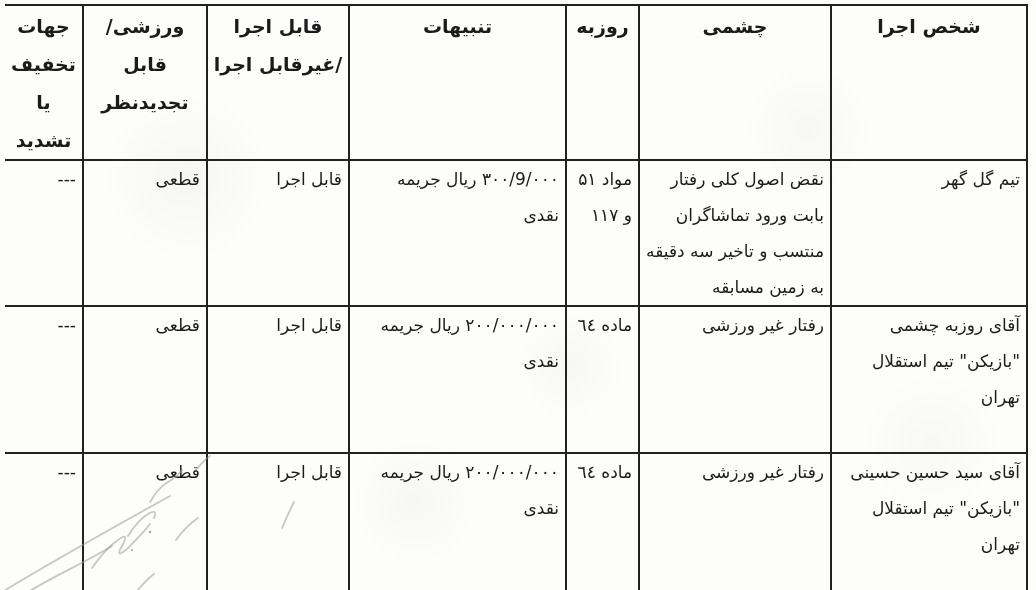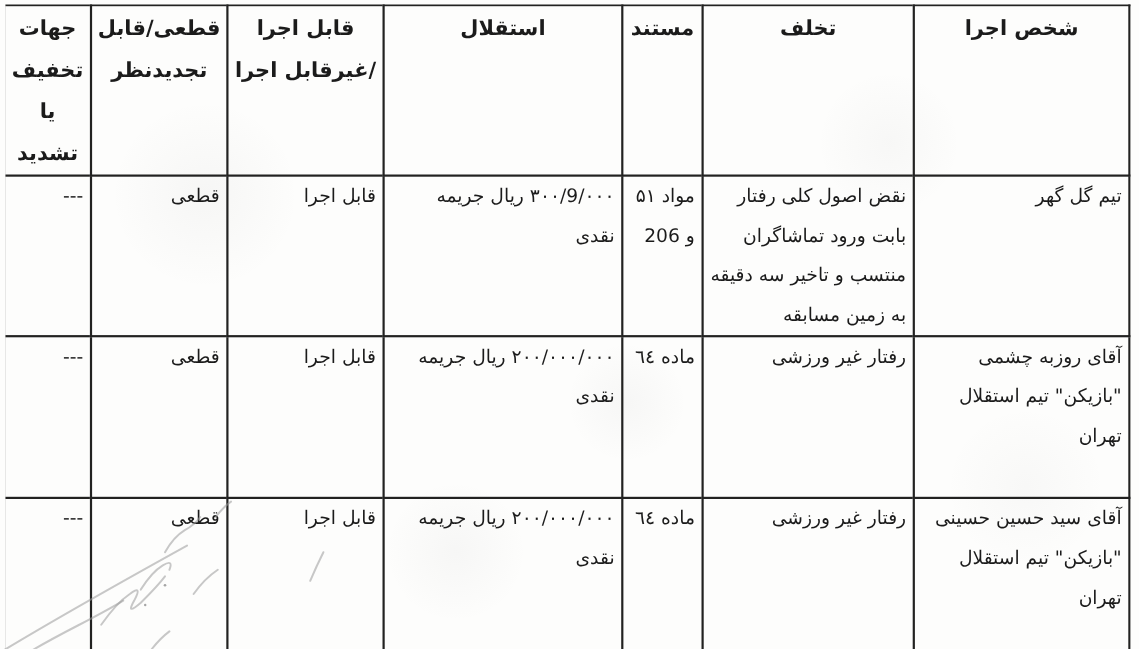--- a/index.html
+++ b/index.html
@@ -70,41 +70,41 @@
         <col style="width:192px">
         <col style="width:73px">
         <col style="width:217px">
         <col style="width:142px">
         <col style="width:124px">
         <col style="width:79px">
       </colgroup>
       <tbody>
         <tr class="hrow">
           <th>شخص اجرا</th>
-          <th>تخلف</th>
-          <th>مستند</th>
-          <th>استقلال</th>
+          <th>چشمی</th>
+          <th>روزبه</th>
+          <th>تنبیهات</th>
           <th>قابل اجرا
 /غیرقابل اجرا</th>
-          <th>قطعی/قابل
+          <th>ورزشی/قابل
 تجدیدنظر</th>
           <th>جهات
 تخفیف
 یا
 تشدید</th>
         </tr>
 
         <tr class="row-0">
           <td>تیم گل گهر</td>
           <td>نقض اصول کلی رفتار
 بابت ورود تماشاگران
 منتسب و تاخیر سه دقیقه
 به زمین مسابقه</td>
           <td>مواد ۵۱
-و 206</td>
+و ۱۱۷</td>
           <td>۳۰۰/9/۰۰۰ ریال جریمه
 نقدی</td>
           <td>قابل اجرا</td>
           <td>قطعی</td>
           <td>---</td>
         </tr>
 
         <tr class="row-1">
           <td>آقای روزبه چشمی
 "بازیکن" تیم استقلال

